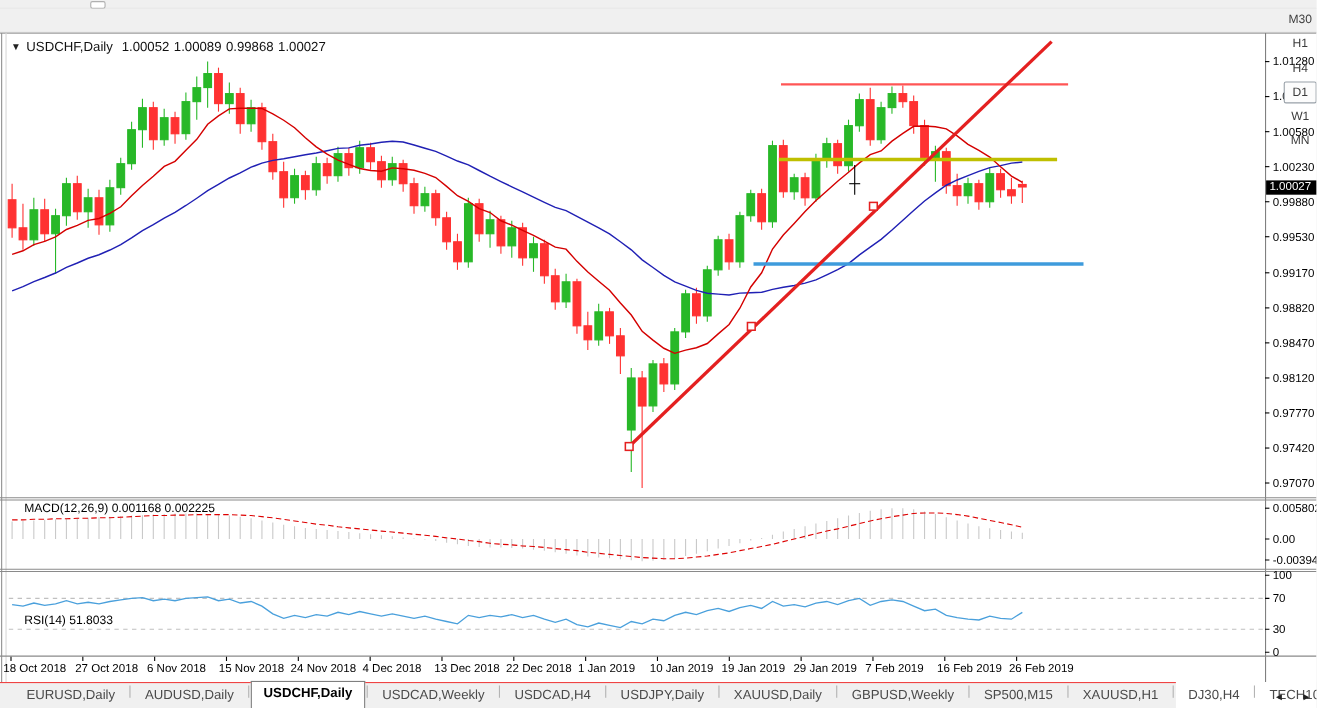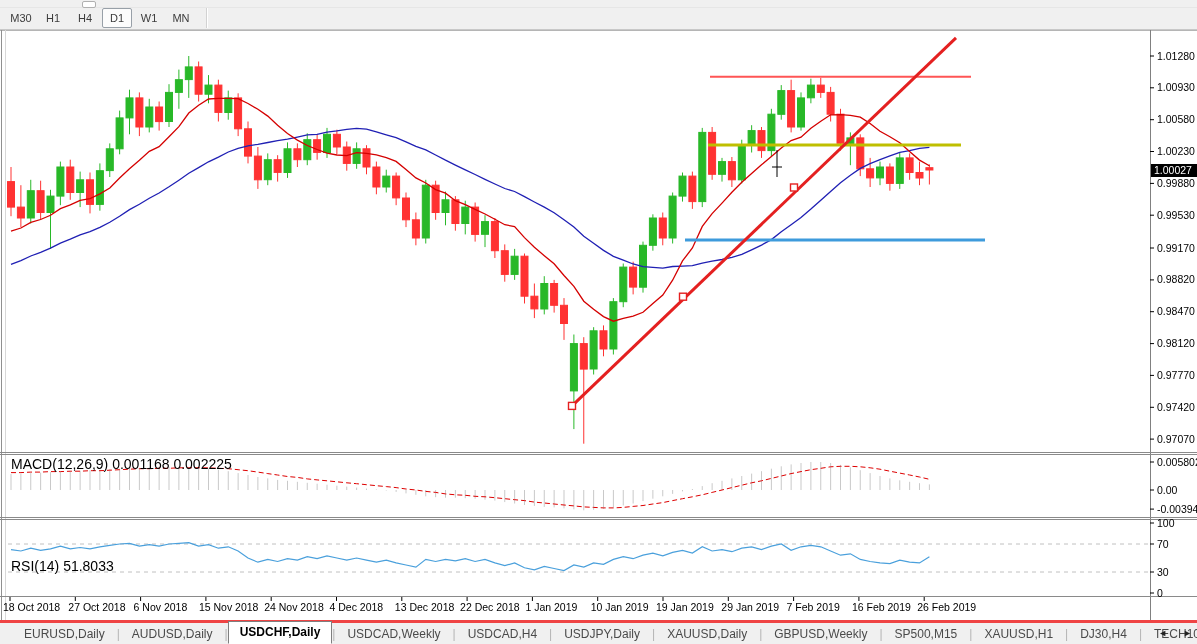--- a/index.html
+++ b/index.html
@@ -2,34 +2,34 @@
 <html><head>
 <meta charset="utf-8">
 <style>
   html,body{margin:0;padding:0;background:#f0f0f0;}
   .app{position:relative;width:1197px;height:644px;background:#fff;overflow:hidden;
        font-family:"Liberation Sans",sans-serif;-webkit-font-smoothing:none;}
   
   .top-strip{position:absolute;left:0;top:0;width:1197px;height:8px;background:#f0f0f0;border-bottom:1px solid #e6e6e6;box-sizing:border-box;}
   .grip{position:absolute;left:82px;top:1px;width:12px;height:5px;background:#fff;border:1px solid #b0b0b0;border-radius:2px;}
   .toolbar{position:absolute;left:0;top:8px;width:1197px;height:22px;background:#f0f0f0;border-bottom:1px solid #c8c8c8;
-           box-sizing:border-box;display:flex;align-items:flex-start;padding-left:6px;gap:2px;z-index:5;}
+           box-sizing:border-box;display:flex;align-items:flex-end;padding-left:6px;gap:2px;z-index:5;flex-direction:column;}
   .tf-btn{width:28px;height:18px;line-height:18px;text-align:center;font-size:11px;color:#3c3c3c;border:1px solid transparent;border-radius:2px;cursor:default;}
   .tf-btn.active{background:#fcfcfc;border:1px solid #98a0a8;}
   .tf-sep{width:1px;height:20px;background:#d2d2d2;border-right:1px solid #fff;margin-left:8px;}
   
   .chart-title{position:absolute;left:10px;top:35px;font-size:12px;color:#111;z-index:4;white-space:nowrap;}
   .chart-title .dd{display:inline-block;font-size:9px;color:#222;margin-right:5px;transform:translateY(-1px);}
   .chart-title .sym{margin-right:8px;}
   .chart-title span.q{margin-right:4px;}
-  .pane-label{position:absolute;left:11px;font-size:14px;color:#000;z-index:4;white-space:nowrap;}
+  .pane-label{position:absolute;left:22px;font-size:11px;color:#000;z-index:4;white-space:nowrap;}
   .price-box{position:absolute;left:1151px;width:46px;height:13px;background:#000;color:#fff;font-size:10.5px;line-height:13px;padding-left:3px;box-sizing:border-box;z-index:4;}
   
-  .tabbar{position:absolute;left:0;bottom:0;width:1197px;height:24px;background:#f0f0f0;border-top:3px solid #ef4444;
-          box-sizing:border-box;display:flex;align-items:center;padding-left:12px;font-size:12px;color:#4a4a4a;z-index:5;}
+  .tabbar{position:absolute;left:0;bottom:0;width:1069px;height:24px;background:#f0f0f0;border-top:1px solid #ef4444;
+          box-sizing:border-box;display:flex;padding-left:12px;font-size:12px;color:#4a4a4a;z-index:5;}
   .tab{padding:3px 12px;white-space:nowrap;cursor:default;}
   .tab.active{background:#fff;border:1px solid #7f7f7f;border-bottom:1px solid #fff;font-weight:bold;color:#000;margin-top:-2px;padding:3px 11px 4px;}
   .tab-div{color:#b4b4b4;}
   .tab-arrows{position:absolute;right:5px;top:6px;display:flex;gap:16px;font-size:9px;color:#222;z-index:6;}
   .tab-arrows span{cursor:default;}
   svg{position:absolute;left:0;top:0;z-index:1;}
 </style>
 </head>
 <body>
 
@@ -436,20 +436,23 @@
         <text x="721.3" y="611" font-size="10.5" font-family="&quot;Liberation Sans&quot;,sans-serif" fill="#000" text-anchor="start">29 Jan 2019</text>
         <line x1="793.6" y1="597" x2="793.6" y2="601" stroke="#000"></line>
         <text x="786.6" y="611" font-size="10.5" font-family="&quot;Liberation Sans&quot;,sans-serif" fill="#000" text-anchor="start">7 Feb 2019</text>
         <line x1="858.9" y1="597" x2="858.9" y2="601" stroke="#000"></line>
         <text x="851.9" y="611" font-size="10.5" font-family="&quot;Liberation Sans&quot;,sans-serif" fill="#000" text-anchor="start">16 Feb 2019</text>
         <line x1="924.2" y1="597" x2="924.2" y2="601" stroke="#000"></line>
         <text x="917.2" y="611" font-size="10.5" font-family="&quot;Liberation Sans&quot;,sans-serif" fill="#000" text-anchor="start">26 Feb 2019</text>
       </g>
   </svg>
 
+  <div class="chart-title">
+    <span class="dd">▼</span><span class="sym">USDCHF,Daily</span><span class="q">1.00052</span><span class="q">1.00089</span><span class="q">0.99868</span><span class="q">1.00027</span>
+  </div>
 
   <div class="pane-label" style="top:456px;">
     <span>MACD(12,26,9)</span>&nbsp;<span>0.001168</span>&nbsp;<span>0.002225</span>
   </div>
   <div class="pane-label" style="top:521px;margin-top:37px;">
     <span>RSI(14)</span>&nbsp;<span>51.8033</span>
   </div>
 
   <div class="price-box" style="top:164px;">1.00027</div>
 

